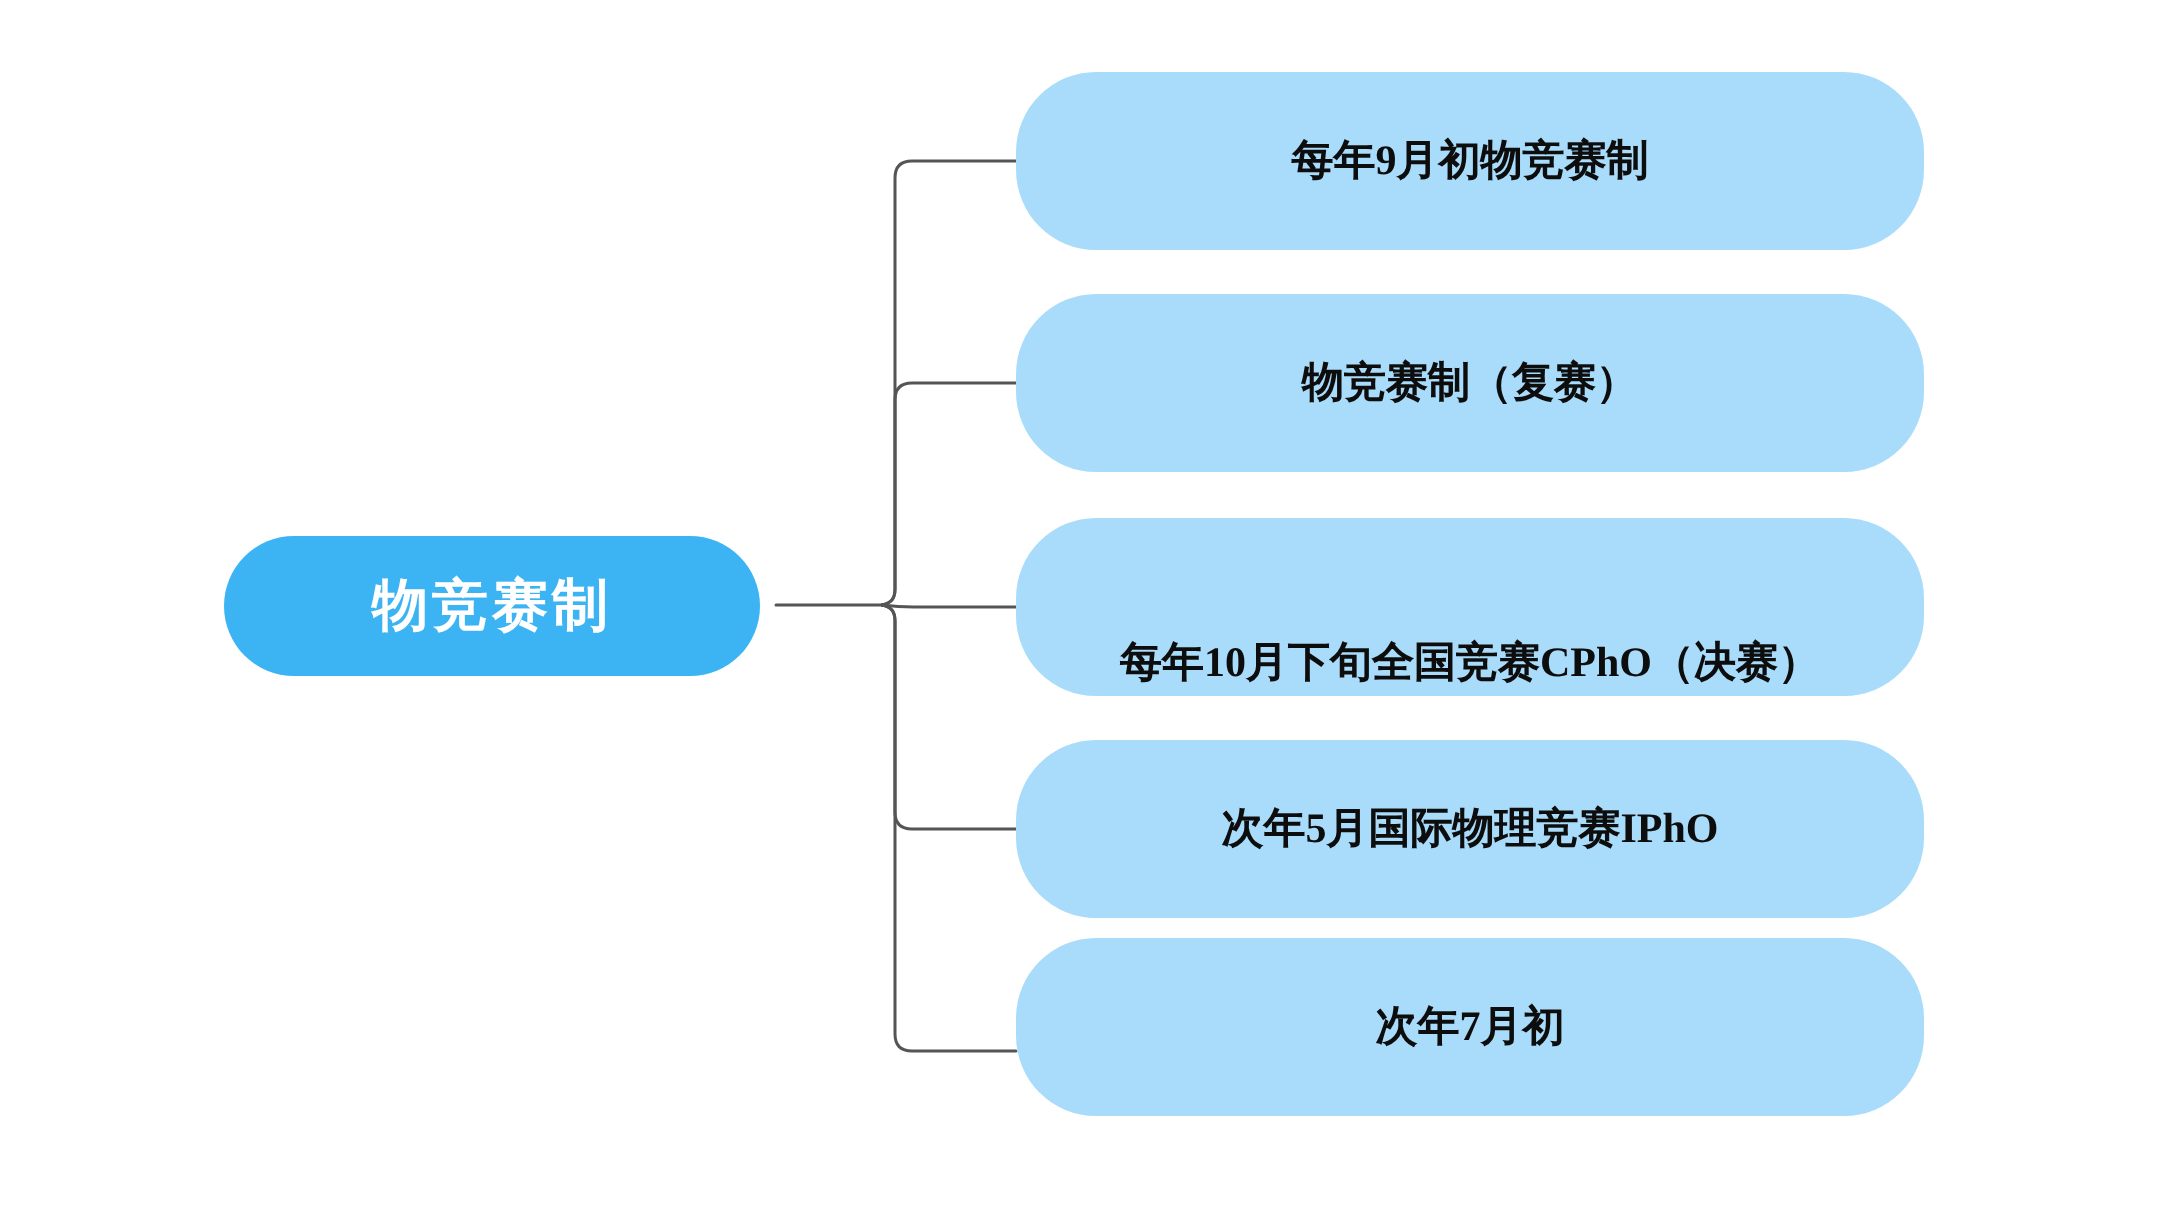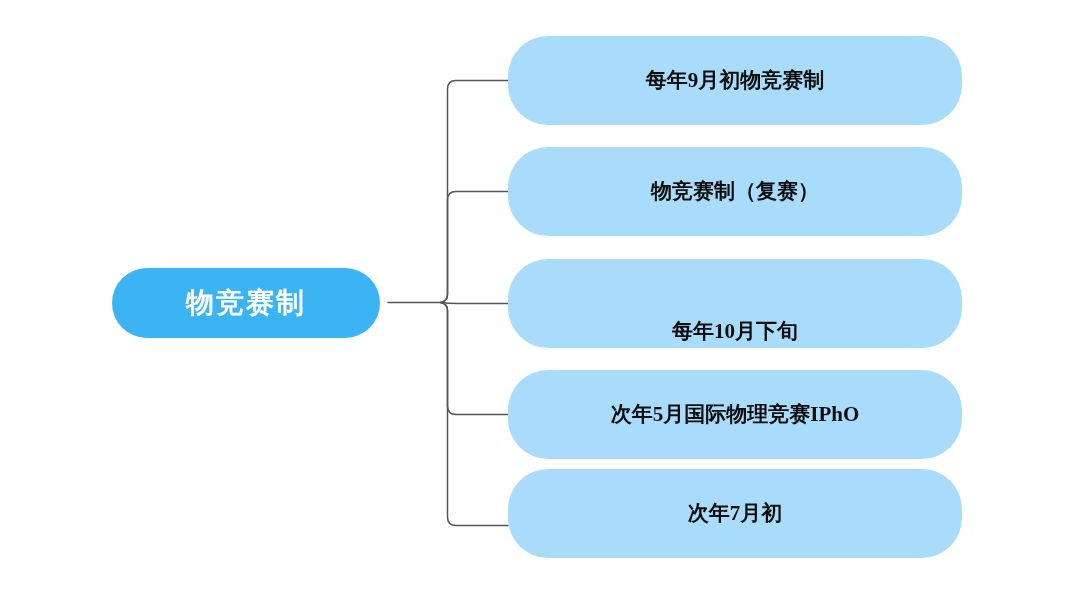--- a/index.html
+++ b/index.html
@@ -84,20 +84,21 @@
     <div>每年9月初</div>
     <div>物竞赛制</div>
   </div>
 
   <div class="branch-node b2">
     <div>物竞赛制（复赛）</div>
   </div>
 
   <div class="branch-node b3">
     <div>每年10月下旬</div>
+    <div>全国竞赛CPhO（决赛）</div>
   </div>
 
   <div class="branch-node b4">
     <div>次年5月</div>
     <div>国际物理竞赛IPhO</div>
   </div>
 
   <div class="branch-node b5">
     <div>次年7月初</div>
   </div>

